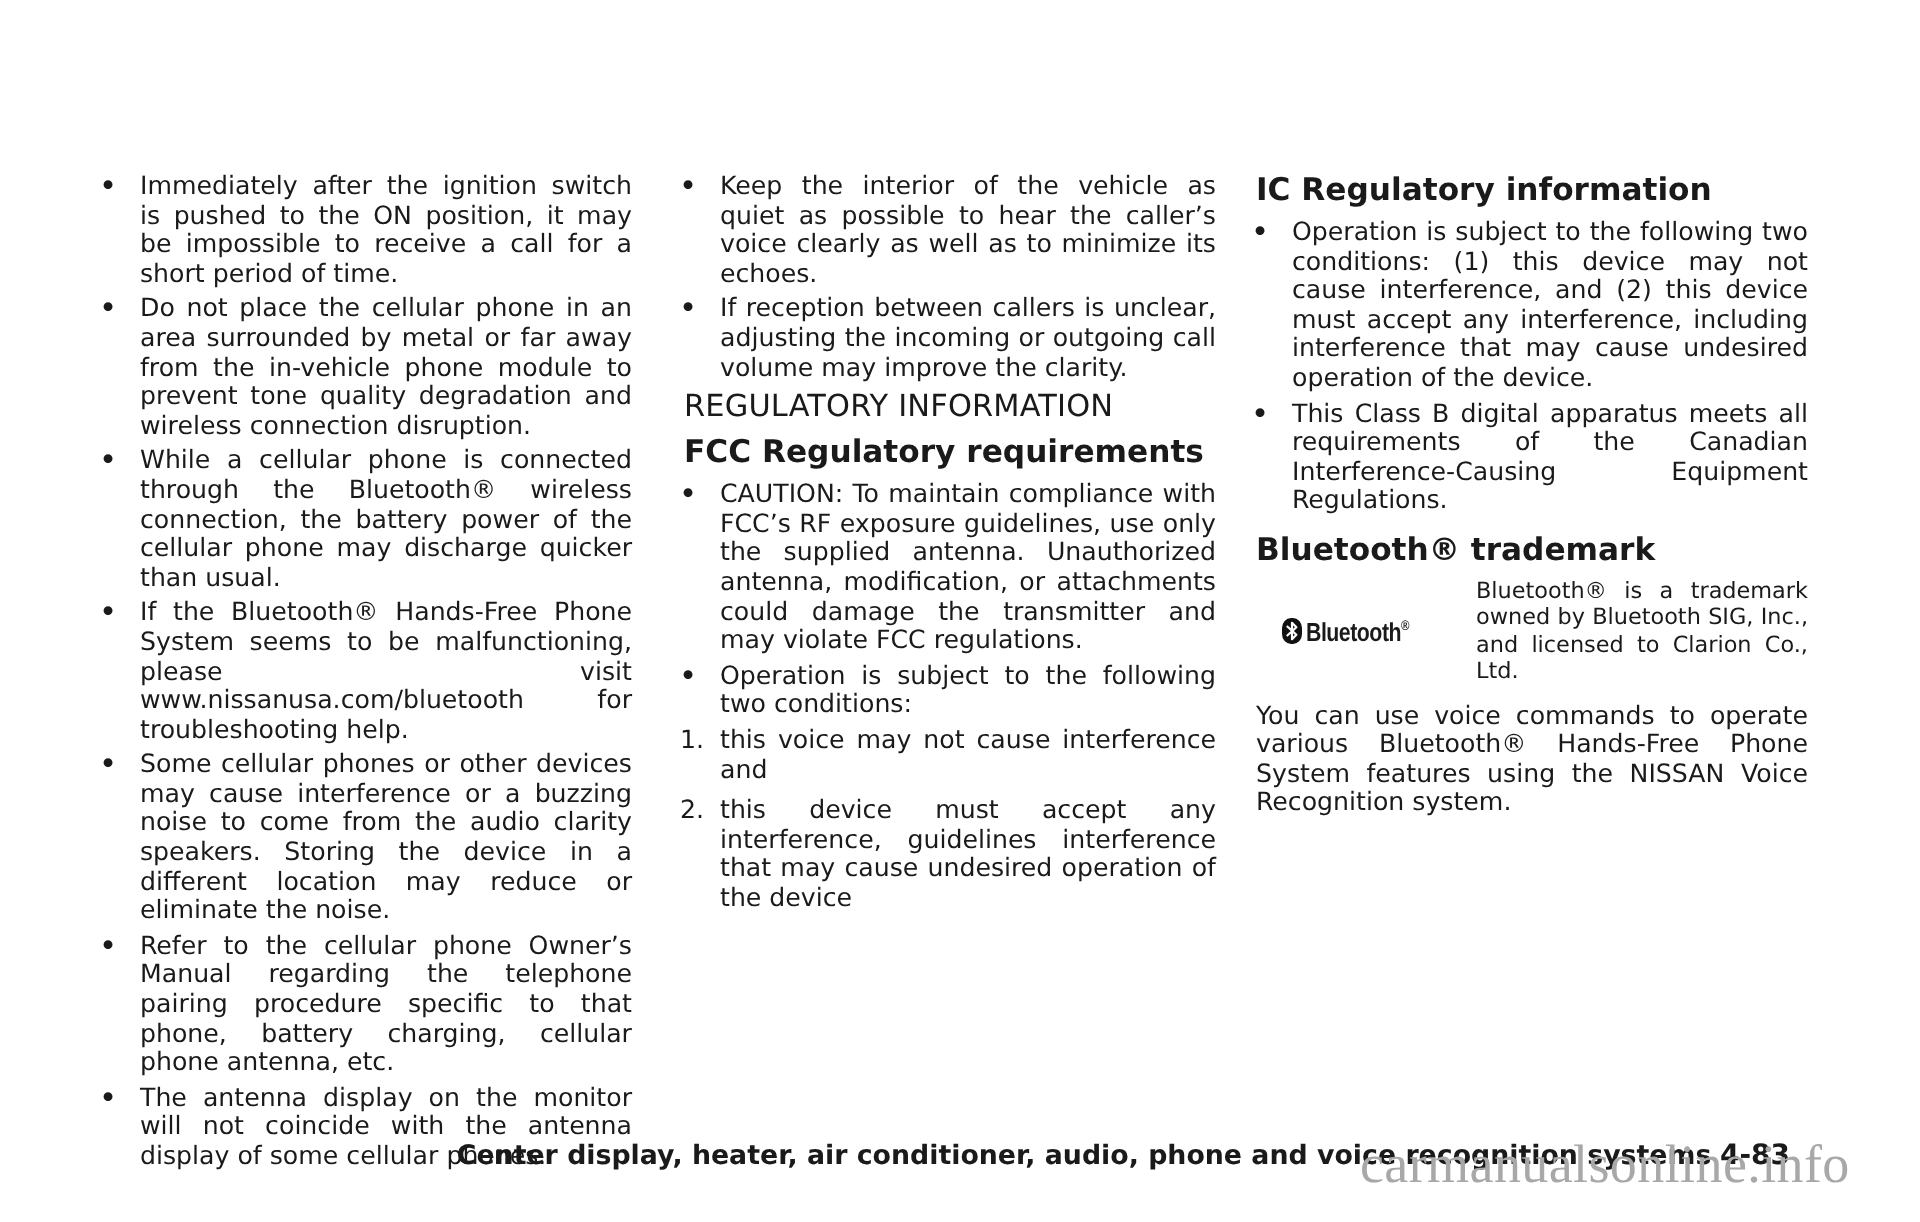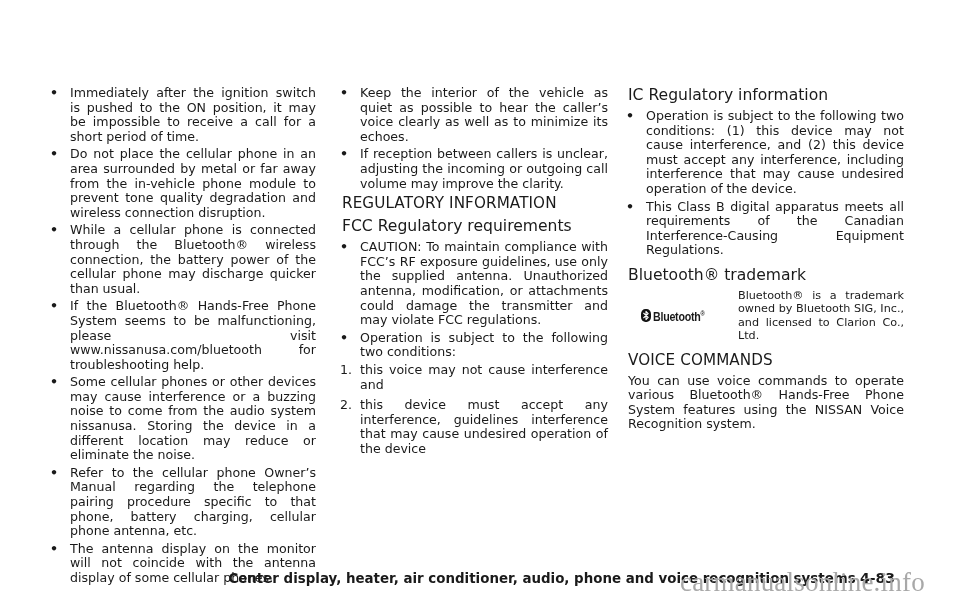--- a/index.html
+++ b/index.html
@@ -61,21 +61,21 @@
     font-size: 15.2px;
     line-height: 18px;
     margin: 3px 0 5px 0;
     font-weight: normal;
     letter-spacing: 0.1px;
   }
   .h-sub {
     font-size: 15.6px;
     line-height: 18px;
     margin: 4px 0 5px 0;
-    font-weight: normal;
+    font-weight: bold;
   }
   .para { margin: 0 0 5px 0; }
 
   .bt-row {
     display: flex;
     align-items: center;
     margin-top: 4px;
     margin-bottom: 8px;
   }
   .bt-logo {
@@ -137,21 +137,21 @@
 <body>
 
 <div class="page">
 
   <div class="col col1 txt">
     <ul class="bullets">
       <li><span class="mark">•</span><span>Immediately after the ignition switch is pushed to the ON position, it may be impossible to receive a call for a short period of time.</span></li>
       <li><span class="mark">•</span><span>Do not place the cellular phone in an area surrounded by metal or far away from the in-vehicle phone module to prevent tone quality degradation and wireless connection disruption.</span></li>
       <li><span class="mark">•</span><span>While a cellular phone is connected through the Bluetooth® wireless connection, the battery power of the cellular phone may discharge quicker than usual.</span></li>
       <li><span class="mark">•</span><span>If the Bluetooth® Hands-Free Phone System seems to be malfunctioning, please visit www.nissanusa.com/bluetooth for troubleshooting help.</span></li>
-      <li><span class="mark">•</span><span>Some cellular phones or other devices may cause interference or a buzzing noise to come from the audio system nissanusa. Storing the device in a different location may reduce or eliminate the noise.</span></li>
+      <li><span class="mark">•</span><span>Some cellular phones or other devices may cause interference or a buzzing noise to come from the audio clarity speakers. Storing the device in a different location may reduce or eliminate the noise.</span></li>
       <li><span class="mark">•</span><span>Refer to the cellular phone Owner’s Manual regarding the telephone pairing procedure specific to that phone, battery charging, cellular phone antenna, etc.</span></li>
       <li><span class="mark">•</span><span>The antenna display on the monitor will not coincide with the antenna display of some cellular phones.</span></li>
     </ul>
   </div>
 
   <div class="col col2 txt">
     <ul class="bullets">
       <li><span class="mark">•</span><span>Keep the interior of the vehicle as quiet as possible to hear the caller’s voice clearly as well as to minimize its echoes.</span></li>
       <li><span class="mark">•</span><span>If reception between callers is unclear, adjusting the incoming or outgoing call volume may improve the clarity.</span></li>
     </ul>
@@ -177,21 +177,20 @@
     <div class="bt-row">
       <div class="bt-logo">
         <svg class="rune" viewBox="0 0 10 13">
           <rect x="0" y="0" width="10" height="13" rx="4.5" ry="5" fill="#111"></rect>
           <path d="M2.4 4 L7.2 8.4 L5 10.6 L5 2.4 L7.2 4.6 L2.4 9" stroke="#fff" stroke-width="1.1" fill="none" stroke-linejoin="round"></path>
         </svg>
         <span class="word"><span>Bluetooth</span><sup style="font-size:7px">®</sup></span>
       </div>
       <div class="bt-text">Bluetooth® is a trademark owned by Bluetooth SIG, Inc., and licensed to Clarion Co., Ltd.</div>
     </div>
-    <h2 class="h-main">VOICE COMMANDS</h2>
     <p class="para">You can use voice commands to operate various Bluetooth® Hands-Free Phone System features using the NISSAN Voice Recognition system.</p>
   </div>
 
   <div class="footer">
     <span class="section">Center display, heater, air conditioner, audio, phone and voice recognition systems</span>
     <span class="pageno">4-83</span>
   </div>
 
   <div class="watermark">carmanualsonline.info</div>
 </div>

